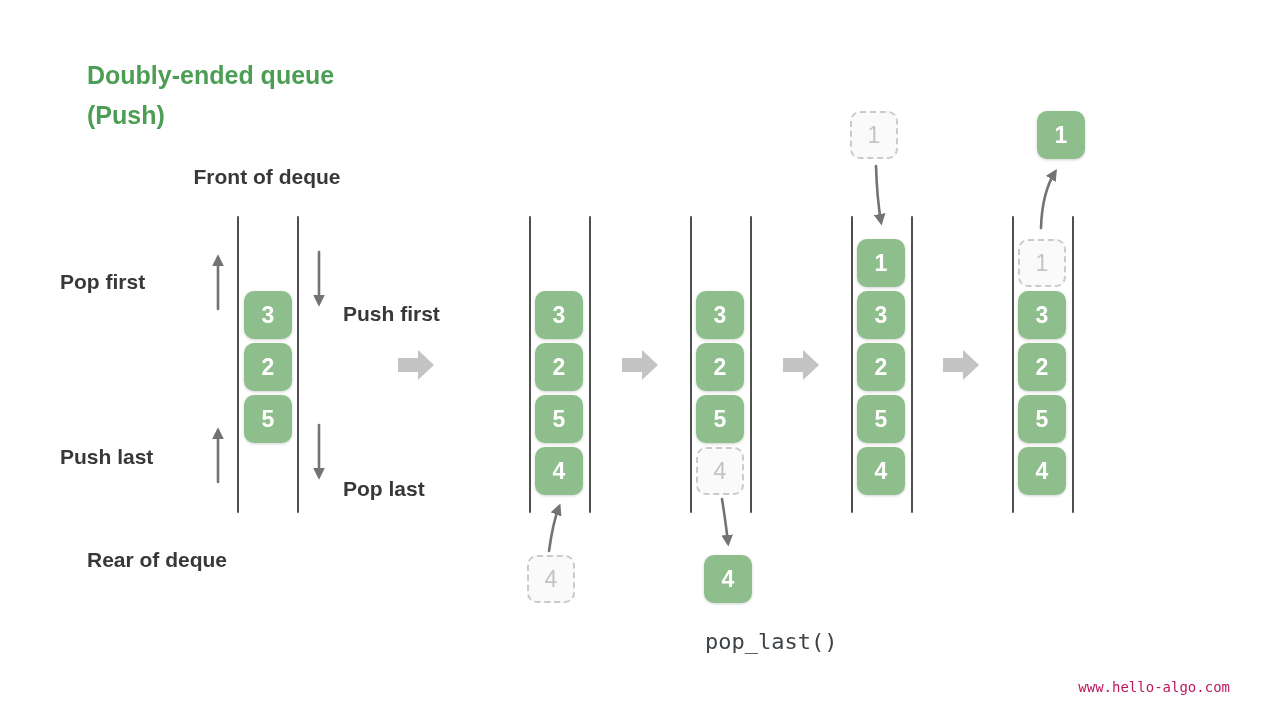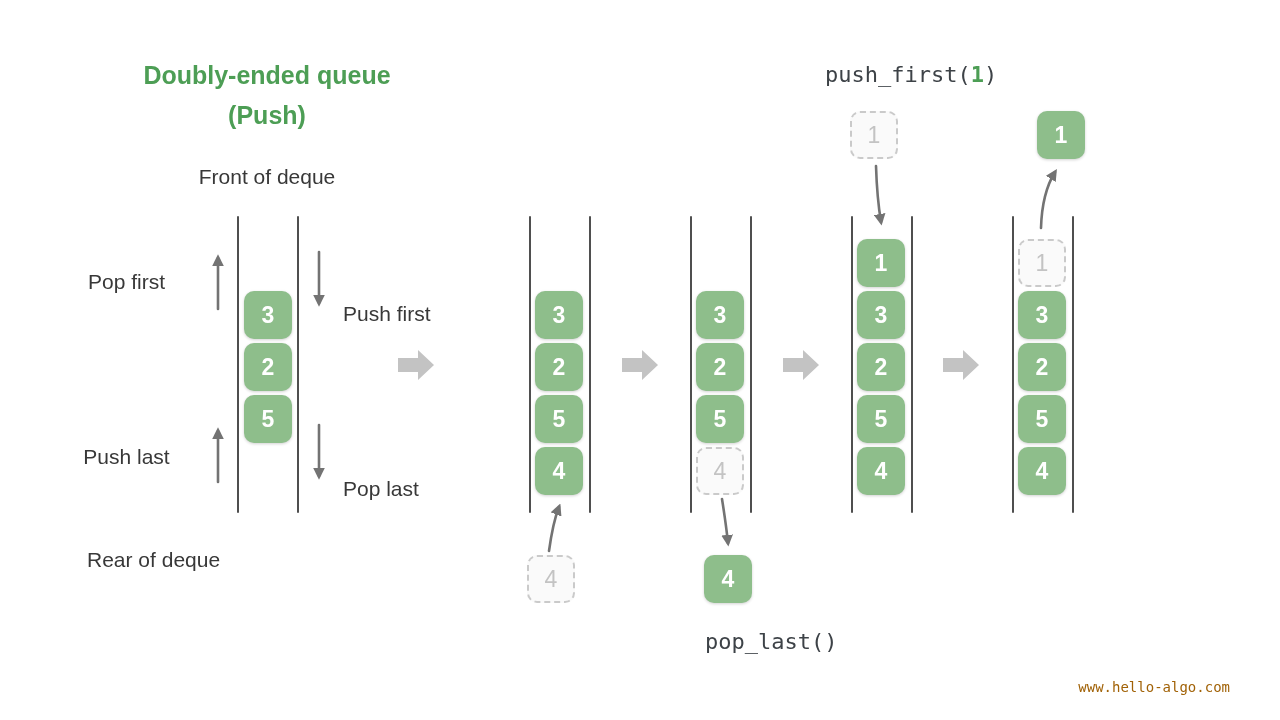--- a/index.html
+++ b/index.html
@@ -1,28 +1,28 @@
 <!DOCTYPE html>
 <html><head>
 <meta charset="utf-8">
 <style>
   html,body{margin:0;padding:0;background:#fff;}
   .canvas{
     position:relative;width:1280px;height:720px;background:#ffffff;
     overflow:hidden;font-family:"Liberation Sans",sans-serif;
   }
   .title{
-    position:absolute;left:87px;top:55px;width:360px;text-align:center;
+    position:absolute;left:87px;top:55px;width:360px;text-align:left;
     color:#4d9e55;font-weight:700;font-size:25px;line-height:40px;white-space:nowrap;
   }
   .figlabel{
-    position:absolute;font-weight:400;font-size:21px;line-height:26px;
+    position:absolute;font-weight:700;font-size:21px;line-height:26px;
     color:#383838;white-space:nowrap;
   }
-  .oplabel-left{left:60px;width:133px;text-align:center;}
+  .oplabel-left{left:60px;width:133px;text-align:left;}
   .oplabel-right{left:343px;margin-top:32px;}
   .wall{
     position:absolute;width:2px;top:216px;height:297px;background:#4f4f4f;border-radius:1px;
   }
   .cell{
     position:absolute;width:48px;height:48px;border-radius:10px;box-sizing:border-box;
     display:flex;align-items:center;justify-content:center;
     font-size:23px;font-weight:700;
   }
   .cell.solid{
@@ -31,21 +31,21 @@
   .cell.dashed{
     background:#fafafa;border:2px dashed #cacaca;color:#c3c3c3;font-weight:500;
   }
   .code{
     position:absolute;font-family:"DejaVu Sans Mono",monospace;font-size:22px;
     line-height:27px;color:#3d4247;white-space:nowrap;
   }
   .code .arg{color:#4d9e55;font-weight:700;}
   .watermark{
     position:absolute;right:50px;bottom:25px;
-    font-family:"DejaVu Sans Mono",monospace;font-size:14px;color:#a16207;
+    font-family:"DejaVu Sans Mono",monospace;font-size:14px;color:#be185d;
   }
   svg.overlay{position:absolute;left:0;top:0;pointer-events:none;}
 </style>
 </head>
 <body>
 
 <div class="canvas">
 
   <div class="title">
     <div>Doubly-ended queue</div>
@@ -53,21 +53,20 @@
   </div>
 
   <div class="figlabel" style="left:87px;top:164px;width:360px;text-align:center;">Front of deque</div>
   <div class="figlabel" style="left:87px;top:547px;width:360px;text-align:left;">Rear of deque</div>
 
   <div class="figlabel oplabel-left" style="top:269px;">Pop first</div>
   <div class="figlabel oplabel-right" style="top:269px;">Push first</div>
   <div class="figlabel oplabel-left" style="top:444px;">Push last</div>
   <div class="figlabel oplabel-right" style="top:444px;">Pop last</div>
 
-  <div class="code" style="left:825px;top:61px;"><span>push_first(</span><span class="arg">1</span><span>)</span></div>
   <div class="code" style="left:705px;top:628px;"><span>pop_last()</span></div>
 
   <div id="queues">
       <div class="wall" style="left: 237px;"></div>
       <div class="wall" style="left: 297px;"></div>
       <div class="cell solid" style="left: 244px; top: 291px;">3</div>
       <div class="cell solid" style="left: 244px; top: 343px;">2</div>
       <div class="cell solid" style="left: 244px; top: 395px;">5</div>
       <div class="wall" style="left: 529px;"></div>
       <div class="wall" style="left: 589px;"></div>

